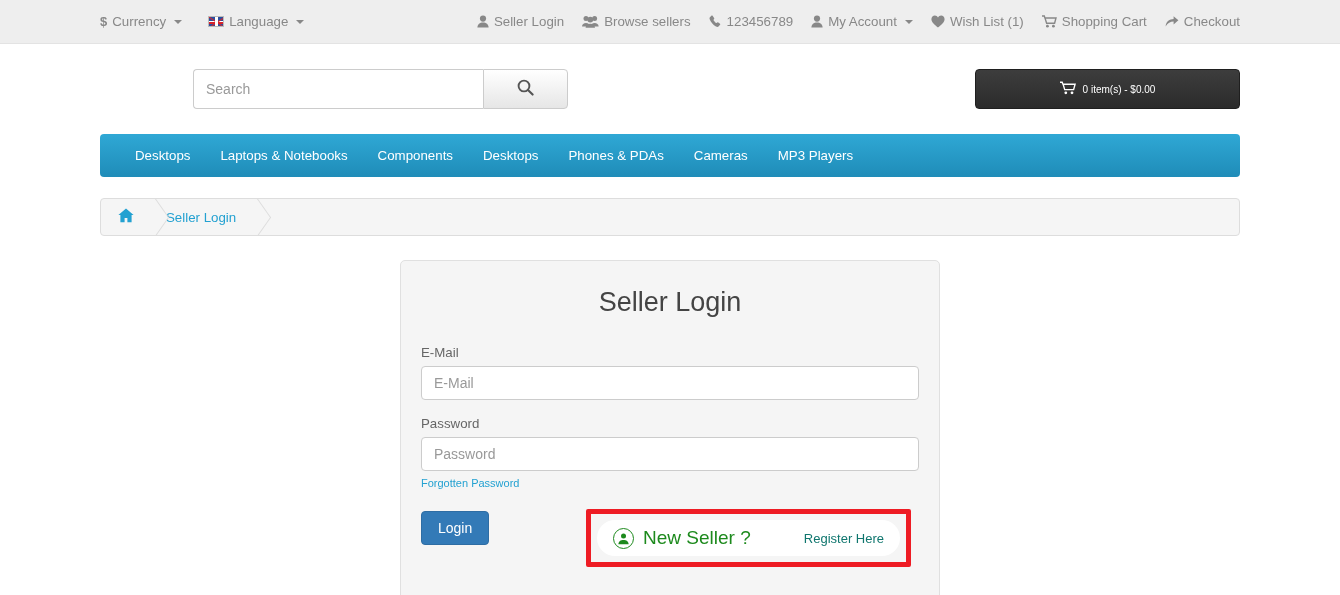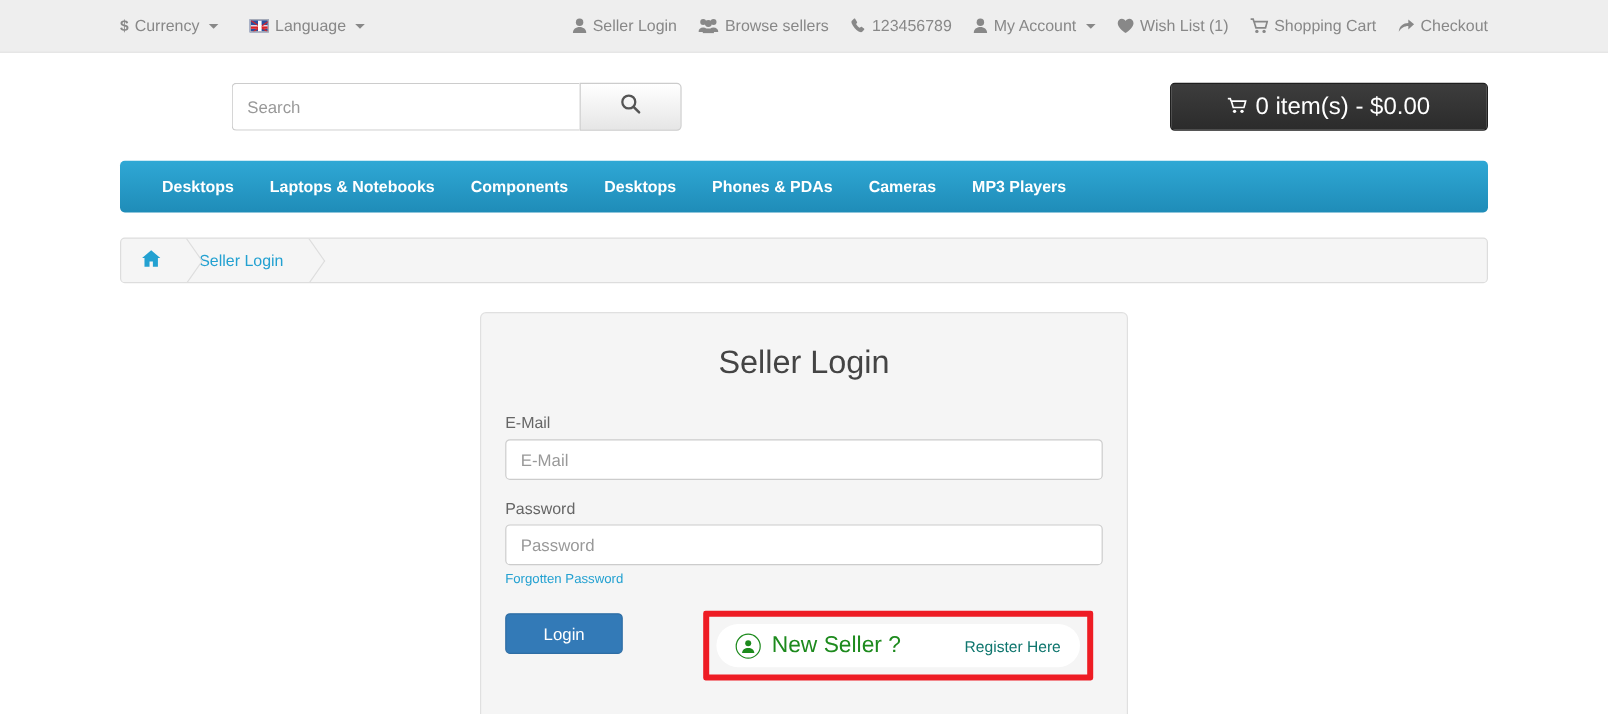--- a/index.html
+++ b/index.html
@@ -129,21 +129,21 @@
     display: flex; align-items: center; justify-content: center;
   }
   .cart-btn {
     margin-left: auto;
     width: 265px;
     height: 40px;
     background: linear-gradient(#3d3d3d, #2b2b2b);
     border: 1px solid #1f1f1f;
     border-radius: 4px;
     color: #ffffff;
-    font-size: 20px;
+    font-size: 10px;
     display: flex; align-items: center; justify-content: center;
     gap: 7px;
     cursor: pointer;
   }
 
   
   .navwrap { width: 1140px; margin: 0 auto; }
   .nav {
     height: 43px;
     background: linear-gradient(#2fa8d5, #1f8cb8);
@@ -153,21 +153,20 @@
     padding-left: 20px;
   }
   .nav-item {
     color: #ffffff;
     font-size: 13.3px;
     display: flex;
     align-items: center;
     padding: 0 15px;
     cursor: pointer;
     white-space: nowrap;
-    font-weight: bold;
   }
 
   
   .bcwrap { width: 1140px; margin: 21px auto 0; }
   .breadcrumb {
     height: 38px;
     background: #f5f5f5;
     border: 1px solid #dddddd;
     border-radius: 4px;
     display: flex;
@@ -251,21 +250,21 @@
     justify-content: space-between;
     position: relative;
     min-height: 62px;
   }
   .login-btn {
     background: #337ab7;
     border: 1px solid #2e6da4;
     border-radius: 4px;
     color: #ffffff;
     font-size: 14px;
-    padding: 7px 31px;
+    padding: 7px 16px;
     cursor: pointer;
     font-family: "Liberation Sans", sans-serif;
     height: 34px;
     align-self: flex-start;
     margin-top: 4px;
   }
   
   .highlight {
     border: 5px solid #ee1c24;
     border-radius: 2px;

